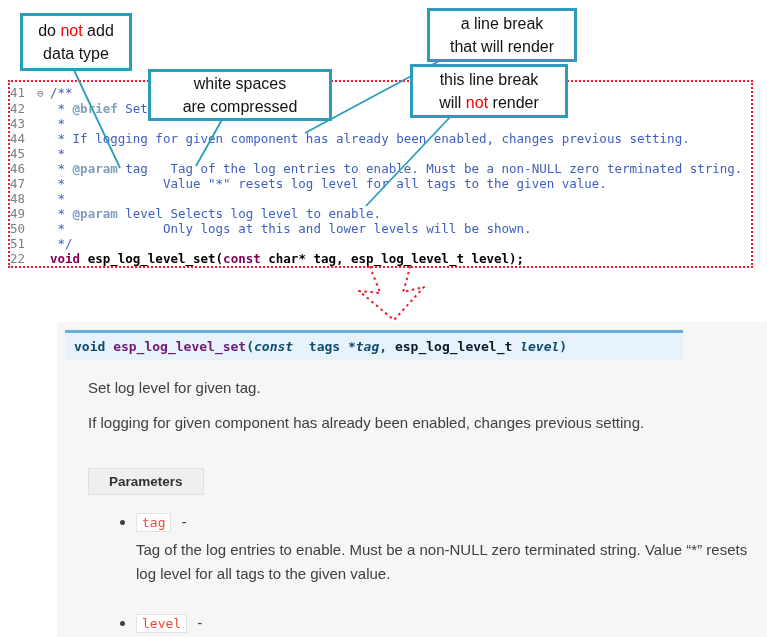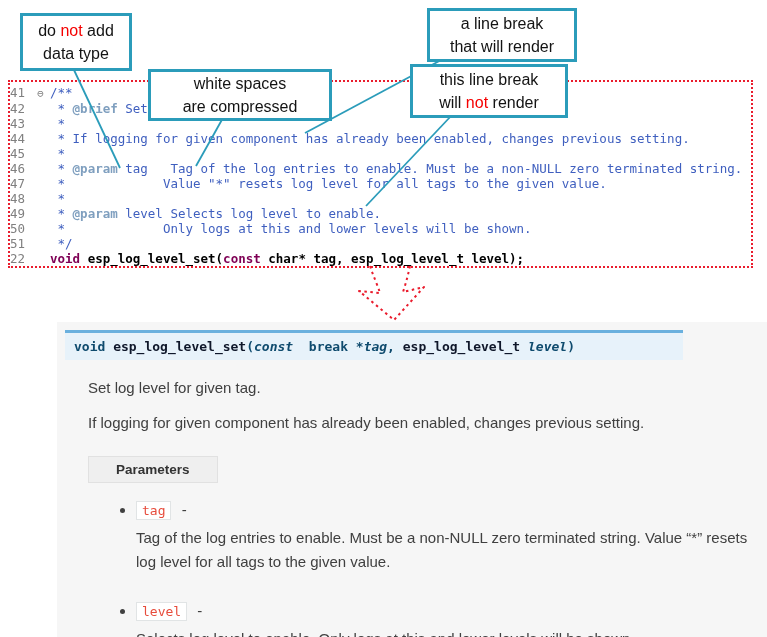--- a/index.html
+++ b/index.html
@@ -33,28 +33,28 @@
   
   .overlay{position:absolute;left:0;top:0;width:767px;height:637px;z-index:5;pointer-events:none;}
 
   
   .docs{position:absolute;left:57px;top:322px;width:710px;height:315px;background:#f6f6f6;z-index:2;}
   .sig-bar{margin:8px 0 0 8px;width:600px;background:#e7f2fa;border-top:3px solid #6ab0de;
            padding:6px 9px;font-family:"DejaVu Sans Mono","Liberation Mono",monospace;
            font-size:13px;white-space:pre;}
   .sig-kw{color:#0f4b6e;font-weight:bold;}
   .sig-kw-i{color:#0f4b6e;font-weight:bold;font-style:italic;}
-  .sig-name{color:#0f172a;font-weight:bold;}
+  .sig-name{color:#701a75;font-weight:bold;}
   .sig-p{color:#0f4b6e;font-weight:bold;}
   .sig-type{color:#0f172a;font-weight:bold;}
   .sig-param{color:#0f4b6e;font-weight:bold;font-style:italic;}
   .docs-body{margin:18px 0 0 31px;color:#404040;font-size:15px;}
   .docs-body p{margin:4px 0 15px 0;line-height:20px;}
-  .params-label{display:inline-block;margin-top:8px;background:#efefef;border:1px solid #e1e1e1;
-                padding:5px 27px;font-weight:bold;font-size:13.5px;color:#333;}
+  .params-label{display:inline-block;margin-top:20px;background:#efefef;border:1px solid #e1e1e1;
+                padding:5px 20px;font-weight:bold;font-size:13.5px;color:#333;}
   ul.params{margin:18px 0 0 0;padding-left:48px;list-style:disc;}
   ul.params li{margin-bottom:28px;}
   .param-chip{font-family:"DejaVu Sans Mono","Liberation Mono",monospace;font-size:13px;
               color:#e74c3c;background:#fff;border:1px solid #e1e4e5;padding:1px 5px;}
   .param-dash{margin-left:6px;color:#404040;}
   .param-desc{margin-top:8px;max-width:632px;line-height:24px;}
 </style>
 </head>
 <body>
 
@@ -145,21 +145,21 @@
 
   <svg class="overlay" viewBox="0 0 767 637" xmlns="http://www.w3.org/2000/svg">
     <line x1="74" y1="70" x2="120" y2="168" stroke="#2b9cba" stroke-width="1.8"></line>
     <line x1="237" y1="93" x2="196" y2="166" stroke="#2b9cba" stroke-width="1.8"></line>
     <line x1="443" y1="59" x2="305" y2="133" stroke="#2b9cba" stroke-width="1.8"></line>
     <line x1="452" y1="115" x2="366" y2="206" stroke="#2b9cba" stroke-width="1.8"></line>
     <path d="M 370 266 C 374 278 378 286 380 293 L 359 291 L 394 320 L 424 287 L 403 292 C 406 283 408 275 410 266" fill="none" stroke="#ea1c2d" stroke-width="2" stroke-dasharray="2.5 3.5" stroke-linejoin="round"></path>
   </svg>
 
   <div class="docs">
-    <div class="sig-bar"><span class="sig-kw">void </span><span class="sig-name">esp_log_level_set</span><span class="sig-p">(</span><span class="sig-kw-i">const</span><span class="sig-p">  break *</span><span class="sig-param">tag</span><span class="sig-p">, </span><span class="sig-type">esp_log_level_t </span><span class="sig-param">level</span><span class="sig-p">)</span></div>
+    <div class="sig-bar"><span class="sig-kw">void </span><span class="sig-name">esp_log_level_set</span><span class="sig-p">(</span><span class="sig-kw-i">const</span><span class="sig-p">  tags *</span><span class="sig-param">tag</span><span class="sig-p">, </span><span class="sig-type">esp_log_level_t </span><span class="sig-param">level</span><span class="sig-p">)</span></div>
     <div class="docs-body">
       <p>Set log level for given tag.</p>
       <p>If logging for given component has already been enabled, changes previous setting.</p>
       <div class="params-label">Parameters</div>
       <ul class="params">
           <li><span class="param-chip">tag</span><span class="param-dash"> -</span><div class="param-desc">Tag of the log entries to enable. Must be a non-NULL zero terminated string. Value “*” resets log level for all tags to the given value.</div></li>
           <li><span class="param-chip">level</span><span class="param-dash"> -</span><div class="param-desc">Selects log level to enable. Only logs at this and lower levels will be shown.</div></li>
         </ul>
     </div>
   </div>

